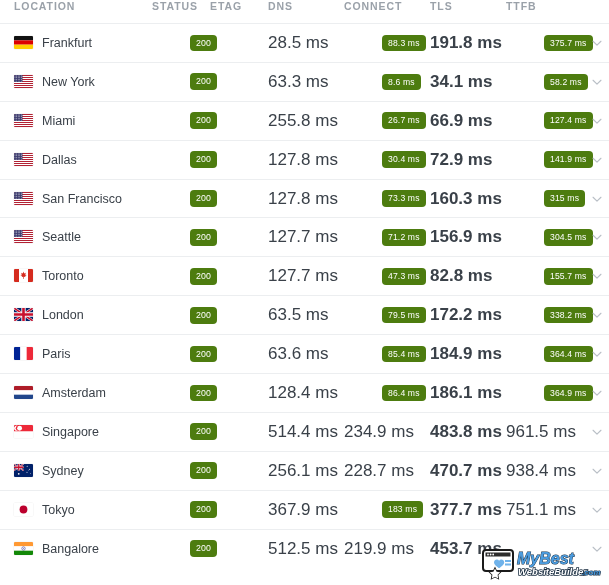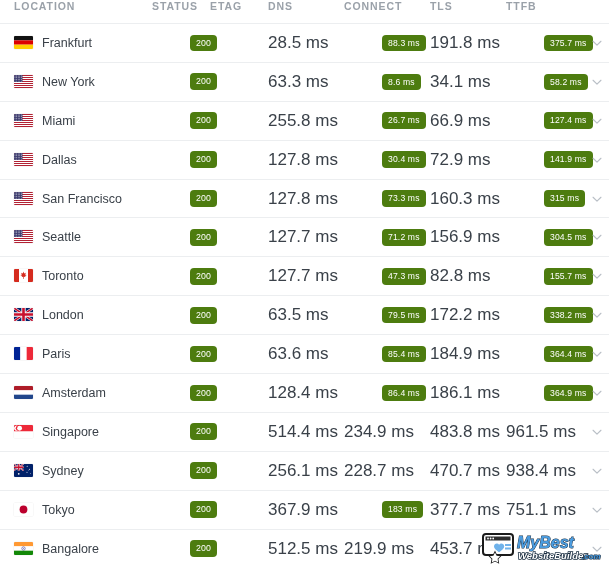--- a/index.html
+++ b/index.html
@@ -45,21 +45,21 @@
     padding: 0;
     white-space: nowrap;
   }
 
   
   .col-location { width: 138px; padding-left: 14px !important; margin-left: 28px; }
   .col-status   { width: 58px; }
   .col-etag     { width: 58px; }
   .col-dns      { width: 76px; margin-left: 20px; }
   .col-connect  { width: 86px; }
-  .col-tls      { width: 76px; }
+  .col-tls      { width: 76px; font-weight: bold; }
   .col-ttfb     { width: 82px; }
   .col-expand   { width: 35px; }
 
   thead .col-location { padding-left: 14px; }
 
   
   .loc-cell {
     display: flex;
     align-items: flex-start;
     gap: 9px;
@@ -109,21 +109,21 @@
     width: 14px;
     height: 14px;
     margin-left: 2px;
   }
   .chevron svg { display: block; }
 
   
   .watermark {
     position: absolute;
     right: 6px;
-    bottom: 20px;
+    bottom: 4px;
     width: 122px;
     height: 36px;
     pointer-events: none;
     text-align: right;
   }
 </style>
 </head>
 <body>
 
 <table class="perf-table">

